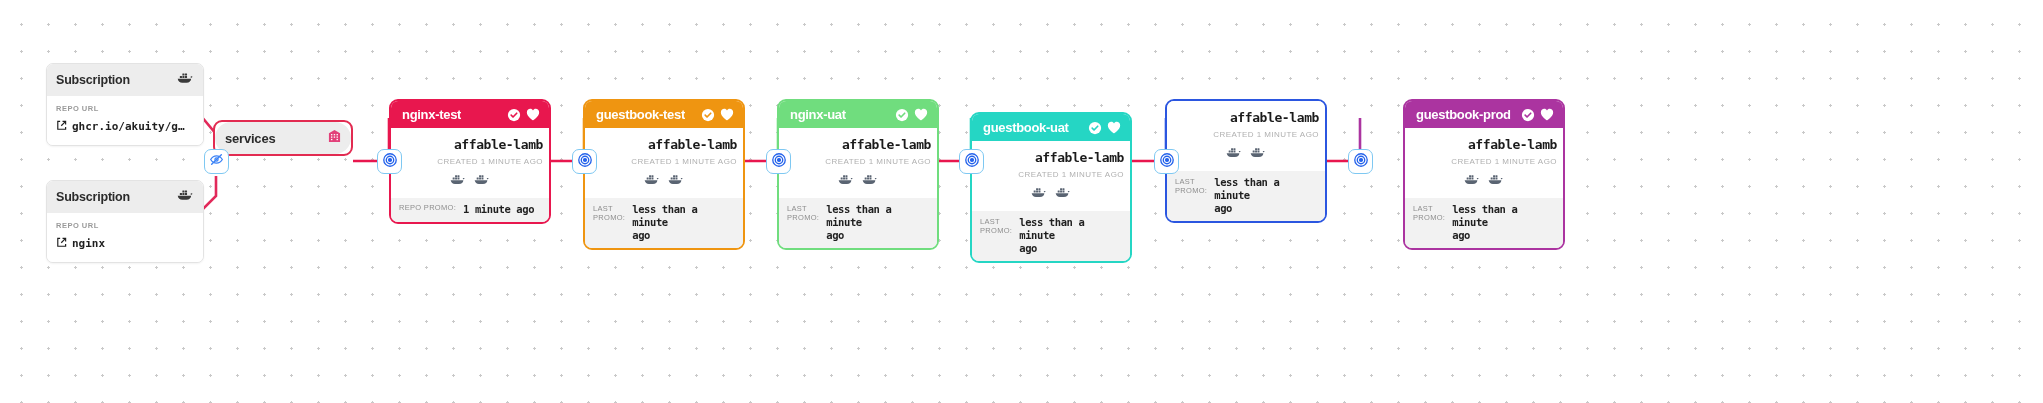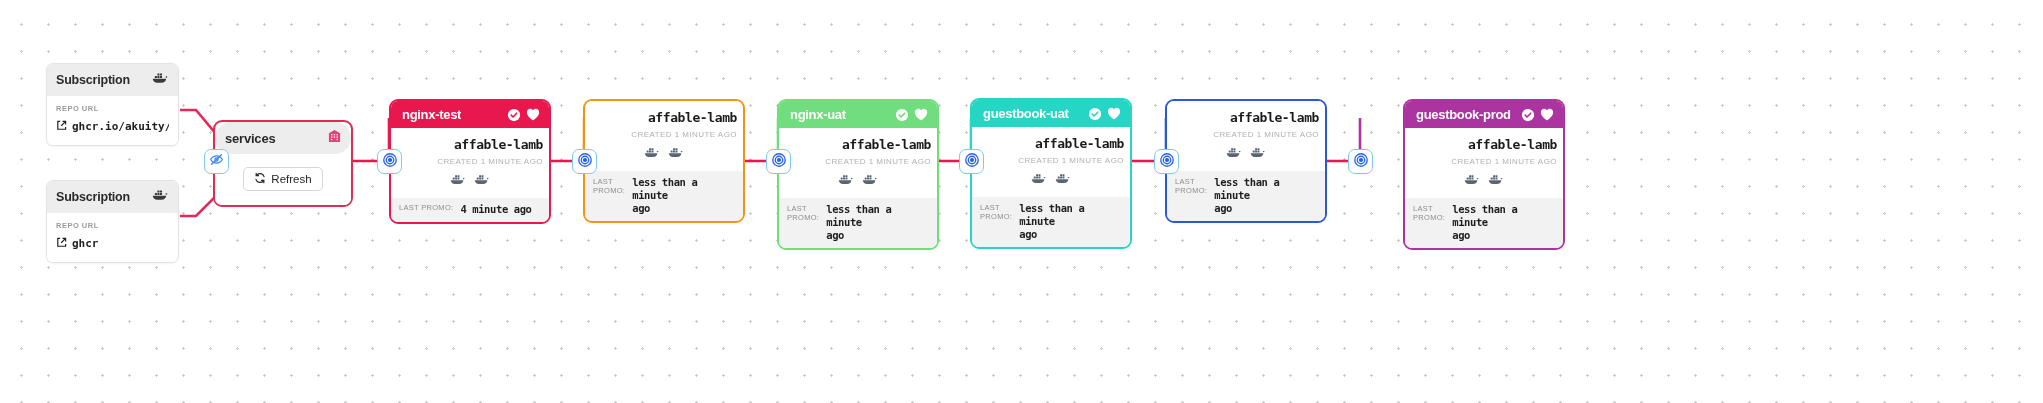--- a/index.html
+++ b/index.html
@@ -26,21 +26,21 @@
     position: absolute;
     inset: 0;
     pointer-events: none;
     z-index: 2;
   }
 
   .node { position: absolute; z-index: 5; }
 
   
   .sub-card {
-    width: 133px;
+    width: 158px;
     background: #ffffff;
     border: 1px solid #e3e3e3;
     border-radius: 7px;
     overflow: hidden;
     box-shadow: 0 1px 2px rgba(0,0,0,0.05);
   }
   .sub-head {
     background: #ededed;
     padding: 7px 9px;
     display: flex;
@@ -293,21 +293,21 @@
     <div class="sub-body">
       <div class="sub-label">REPO URL</div>
       <div class="sub-value-row">
         <span>
           <svg width="11" height="11" viewBox="0 0 16 16" fill="none" stroke="#1f1f1f" stroke-width="1.7">
             <path d="M6 2H2.6v11.4H14V10"></path>
             <path d="M9.5 2H14v4.5"></path>
             <path d="M14 2L7.6 8.4"></path>
           </svg>
         </span>
-        <span class="sub-value">ghcr</span>
+        <span class="sub-value">nginx</span>
       </div>
     </div>
   </div>
 </div>
 
 <div class="node" style="left:213px; top:120px;">
   <div class="wh-card">
     <div class="wh-head">
       <span class="wh-title">services</span>
       <span>
@@ -321,33 +321,20 @@
             <rect x="9.2" y="5.4" width="1.5" height="1.4"></rect>
             <rect x="3.2" y="8" width="1.5" height="1.4"></rect>
             <rect x="6.2" y="8" width="1.5" height="1.4"></rect>
             <rect x="9.2" y="8" width="1.5" height="1.4"></rect>
             <rect x="3.2" y="10.6" width="1.5" height="1.4"></rect>
             <rect x="9.2" y="10.6" width="1.5" height="1.4"></rect>
           </g>
         </svg>
       </span>
     </div>
-    <div class="wh-body">
-      <button class="refresh-btn">
-        <span>
-          <svg width="12" height="12" viewBox="0 0 16 16" fill="none" stroke="#262626" stroke-width="1.6" stroke-linecap="round">
-            <path d="M13.4 6.2A5.6 5.6 0 0 0 3.3 4.6"></path>
-            <path d="M2.6 9.8a5.6 5.6 0 0 0 10.1 1.6"></path>
-            <path d="M2.9 1.8v3.1h3.1"></path>
-            <path d="M13.1 14.2v-3.1H10"></path>
-          </svg>
-        </span>
-        <span>Refresh</span>
-      </button>
-    </div>
   </div>
 </div>
 
 <div class="chip" style="left:204px; top:149px;">
   <span>
     <svg width="15" height="15" viewBox="0 0 18 18" fill="none" stroke="#3b82f6" stroke-width="1.5" stroke-linecap="round">
       <path d="M2 9s2.7-4.3 7-4.3S16 9 16 9s-2.7 4.3-7 4.3S2 9 2 9z"></path>
       <circle cx="9" cy="9" r="1.9"></circle>
       <path d="M3.2 14.6L14.8 3.4" stroke-width="1.7"></path>
     </svg>
@@ -450,27 +437,43 @@
     <rect x="11.2" y="6" width="3" height="3" rx="0.4"></rect>
     <rect x="7.6" y="2.6" width="3" height="3" rx="0.4"></rect>
     <rect x="11.2" y="2.6" width="3" height="3" rx="0.4"></rect>
     <path d="M1 10.2h19c0 3.2-2.6 5.6-6.6 5.6H7.4C4.1 15.8 1.6 13.6 1 10.2z"></path>
     <path d="M19.2 7.2c1.2-.9 2.2-.5 2.7.1-.3 1.1-1.4 1.6-2.4 1.4z"></path>
   </g>
               </svg></span>
           </div>
       </div>
       <div class="stage-foot">
-        <span class="foot-label foot-single">LAST PROMO:</span>
-        <span class="foot-value">4 minute ago</span>
+        <span class="foot-label foot-single">REPO PROMO:</span>
+        <span class="foot-value">1 minute ago</span>
       </div>
     </div>
     </div>
     <div class="node" style="left: 583px; top: 99px;">
     <div class="stage" style="border-color:#ef9511">
+      <div class="stage-head" style="background:#ef9511">
+        <span class="stage-name">guestbook-test</span>
+        <span class="stage-head-icons">
+          <span style="color:#ef9511; display:flex;">
+            <svg width="14" height="14" viewBox="0 0 16 16">
+  <circle cx="8" cy="8" r="7" fill="#ffffff"></circle>
+  <path stroke="#ef9511" d="M4.8 8.2l2.1 2.1 4.2-4.3" fill="none" stroke-width="1.9" stroke-linecap="round" stroke-linejoin="round"></path>
+</svg>
+          </span>
+          <span style="display:flex;">
+              <svg width="14" height="13" viewBox="0 0 16 15" fill="#ffffff">
+  <path d="M8 14.2S0.9 9.6 0.9 5.1C0.9 2.7 2.7 1 4.8 1c1.5 0 2.6.8 3.2 1.8C8.6 1.8 9.7 1 11.2 1c2.1 0 3.9 1.7 3.9 4.1 0 4.5-7.1 9.1-7.1 9.1z"></path>
+</svg>
+            </span>
+        </span>
+      </div>
       <div class="stage-body">
         <div class="freight-name">affable-lamb</div>
         <div class="freight-created">CREATED 1 MINUTE AGO</div>
         <div class="freight-icons">
             <span><svg width="16" height="13" viewBox="0 0 24 18">
   <g fill="#5a6472">
     <rect x="4" y="6" width="3" height="3" rx="0.4"></rect>
     <rect x="7.6" y="6" width="3" height="3" rx="0.4"></rect>
     <rect x="11.2" y="6" width="3" height="3" rx="0.4"></rect>
     <rect x="7.6" y="2.6" width="3" height="3" rx="0.4"></rect>
@@ -543,21 +546,21 @@
   </g>
               </svg></span>
           </div>
       </div>
       <div class="stage-foot">
         <span class="foot-label ">LAST<br>PROMO:</span>
         <span class="foot-value">less than a minute<br>ago</span>
       </div>
     </div>
     </div>
-    <div class="node" style="left: 970px; top: 98px;">
+    <div class="node" style="left: 970px; top: 112px;">
     <div class="stage" style="border-color:#25d6c4">
       <div class="stage-head" style="background:#25d6c4">
         <span class="stage-name">guestbook-uat</span>
         <span class="stage-head-icons">
           <span style="color:#25d6c4; display:flex;">
             <svg width="14" height="14" viewBox="0 0 16 16">
   <circle cx="8" cy="8" r="7" fill="#ffffff"></circle>
   <path stroke="#25d6c4" d="M4.8 8.2l2.1 2.1 4.2-4.3" fill="none" stroke-width="1.9" stroke-linecap="round" stroke-linejoin="round"></path>
 </svg>
           </span>

